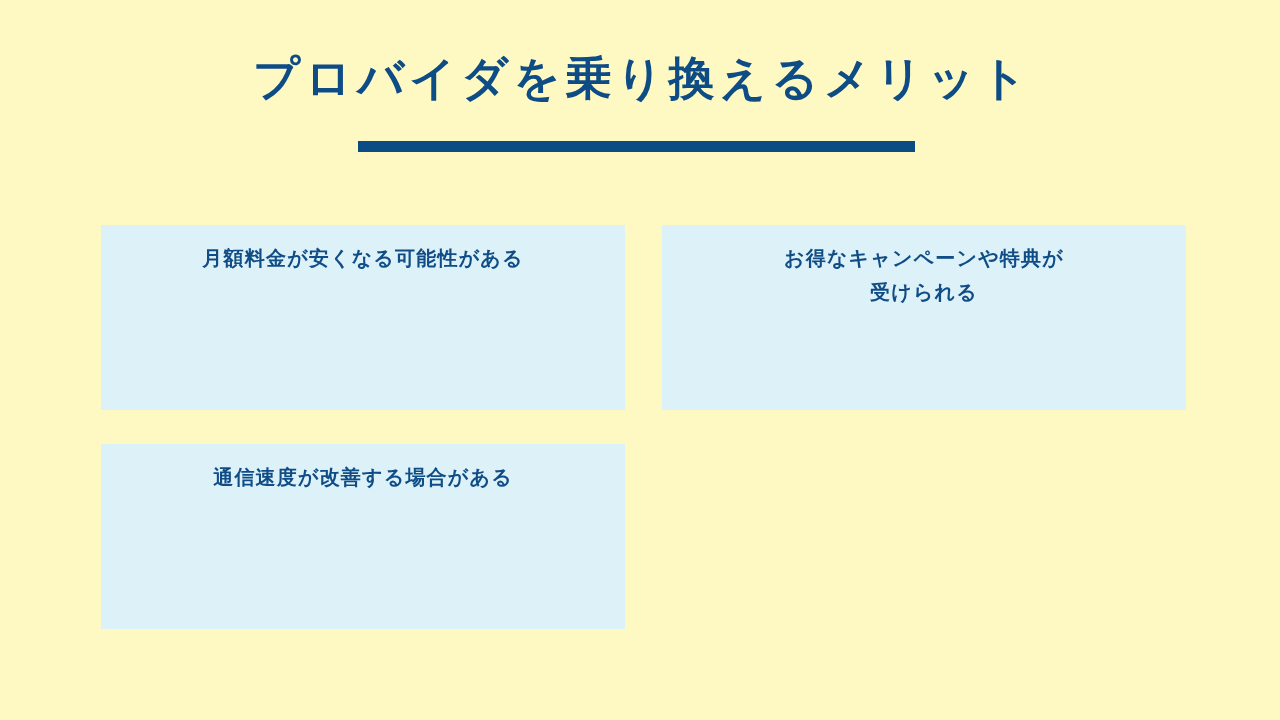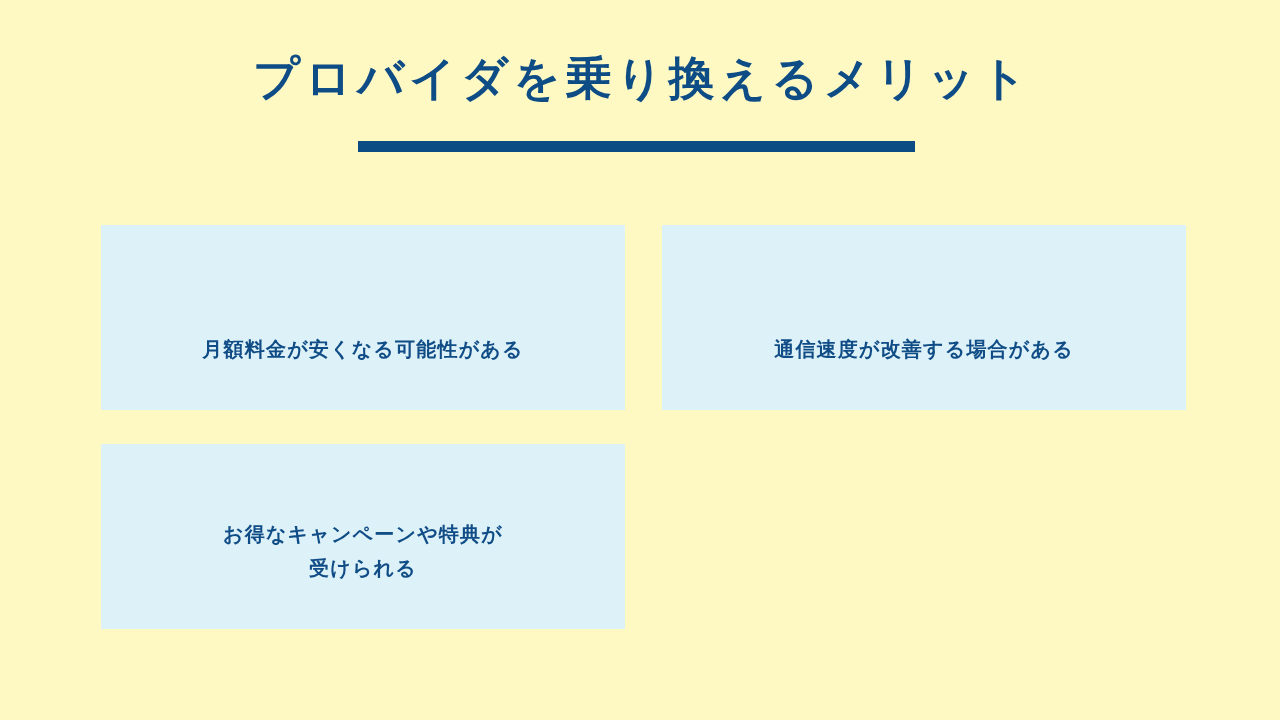--- a/index.html
+++ b/index.html
@@ -56,21 +56,21 @@
     display: grid;
     grid-template-columns: 524px 524px;
     grid-template-rows: 185px 185px;
     column-gap: 37px;
     row-gap: 34px;
   }
 
   .card {
     background: #ddf1f9;
     display: flex;
-    align-items: flex-end;
+    align-items: flex-start;
     justify-content: center;
     padding: 16px 26px 44px 26px;
   }
 
   .card-text {
     font-size: 20px;
     font-weight: bold;
     color: #104d86;
     letter-spacing: 1.2px;
     line-height: 34px;
@@ -89,23 +89,23 @@
 
   <div class="title-rule"></div>
 
   <div class="card-grid">
 
     <div class="card">
       <div class="card-text">月額料金が安くなる可能性がある</div>
     </div>
 
     <div class="card">
-      <div class="card-text">通信速度が改善する場合がある</div>
+      <div class="card-text">お得なキャンペーンや特典が
+受けられる</div>
     </div>
 
     <div class="card">
-      <div class="card-text">お得なキャンペーンや特典が
-受けられる</div>
+      <div class="card-text">通信速度が改善する場合がある</div>
     </div>
 
 
   </div>
 </div>
 
 </body></html>

